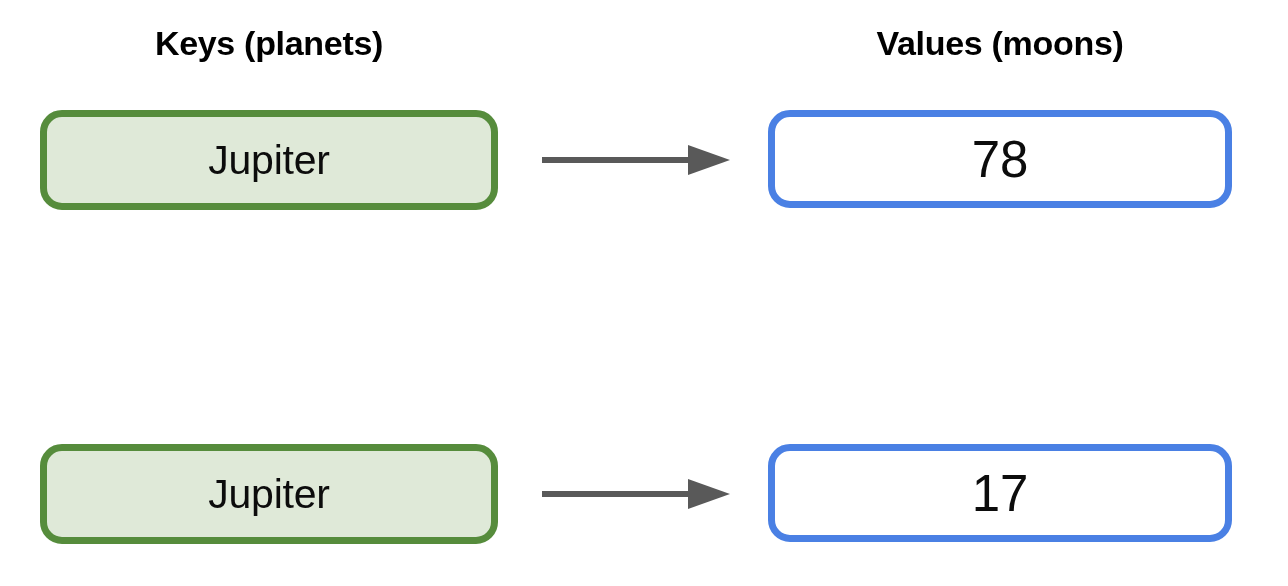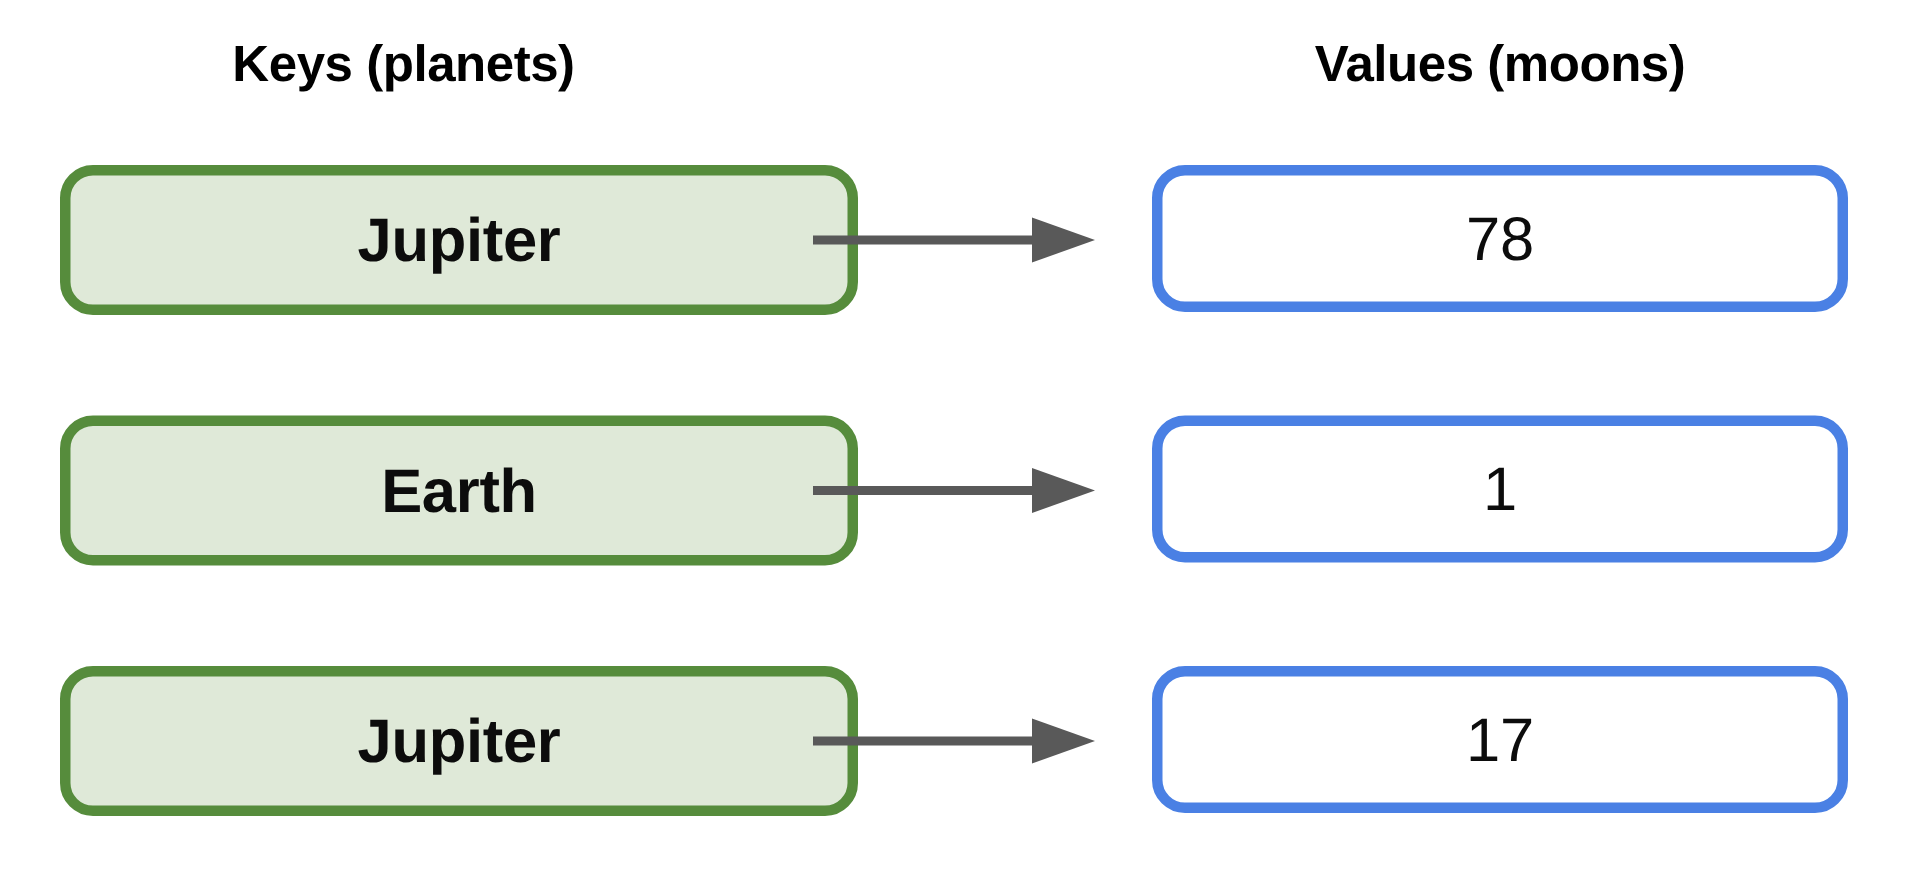--- a/index.html
+++ b/index.html
@@ -52,30 +52,29 @@
   }
   .row-0 { top: 110px; }
   .row-1 { top: 277px; }
   .row-2 { top: 444px; }
 
   
   .key-box {
     position: absolute;
     left: 40px;
     top: 0;
-    width: 532px;
+    width: 458px;
     height: 100px;
     box-sizing: border-box;
     background: #dfe9d8;
     border: 7px solid #568c3c;
     border-radius: 22px;
     display: flex;
     align-items: center;
     justify-content: center;
-    font-weight: bold;
   }
   .key-label {
     font-size: 41px;
     line-height: 1;
     color: #0c0c0c;
     letter-spacing: -0.2px;
     white-space: nowrap;
   }
 
   
@@ -87,21 +86,21 @@
     height: 98px;
     box-sizing: border-box;
     background: #ffffff;
     border: 7px solid #4a80e4;
     border-radius: 22px;
     display: flex;
     align-items: center;
     justify-content: center;
   }
   .value-label {
-    font-size: 41px;
+    font-size: 51px;
     line-height: 1;
     color: #0c0c0c;
     letter-spacing: -0.2px;
     white-space: nowrap;
   }
 
   
   .arrow {
     position: absolute;
     left: 538px;
@@ -127,34 +126,20 @@
       <svg width="196" height="42" viewBox="0 0 196 42" aria-hidden="true">
         <line x1="4" y1="21" x2="156" y2="21" stroke="#595959" stroke-width="6"></line>
         <polygon points="150,6 192,21 150,36" fill="#595959"></polygon>
       </svg>
     </div>
     <div class="value-box">
       <span class="value-label">78</span>
     </div>
   </div>
 
-  <div class="row row-1">
-    <div class="key-box">
-      <span class="key-label">Earth</span>
-    </div>
-    <div class="arrow">
-      <svg width="196" height="42" viewBox="0 0 196 42" aria-hidden="true">
-        <line x1="4" y1="21" x2="156" y2="21" stroke="#595959" stroke-width="6"></line>
-        <polygon points="150,6 192,21 150,36" fill="#595959"></polygon>
-      </svg>
-    </div>
-    <div class="value-box">
-      <span class="value-label">1</span>
-    </div>
-  </div>
 
   <div class="row row-2">
     <div class="key-box">
       <span class="key-label">Jupiter</span>
     </div>
     <div class="arrow">
       <svg width="196" height="42" viewBox="0 0 196 42" aria-hidden="true">
         <line x1="4" y1="21" x2="156" y2="21" stroke="#595959" stroke-width="6"></line>
         <polygon points="150,6 192,21 150,36" fill="#595959"></polygon>
       </svg>

